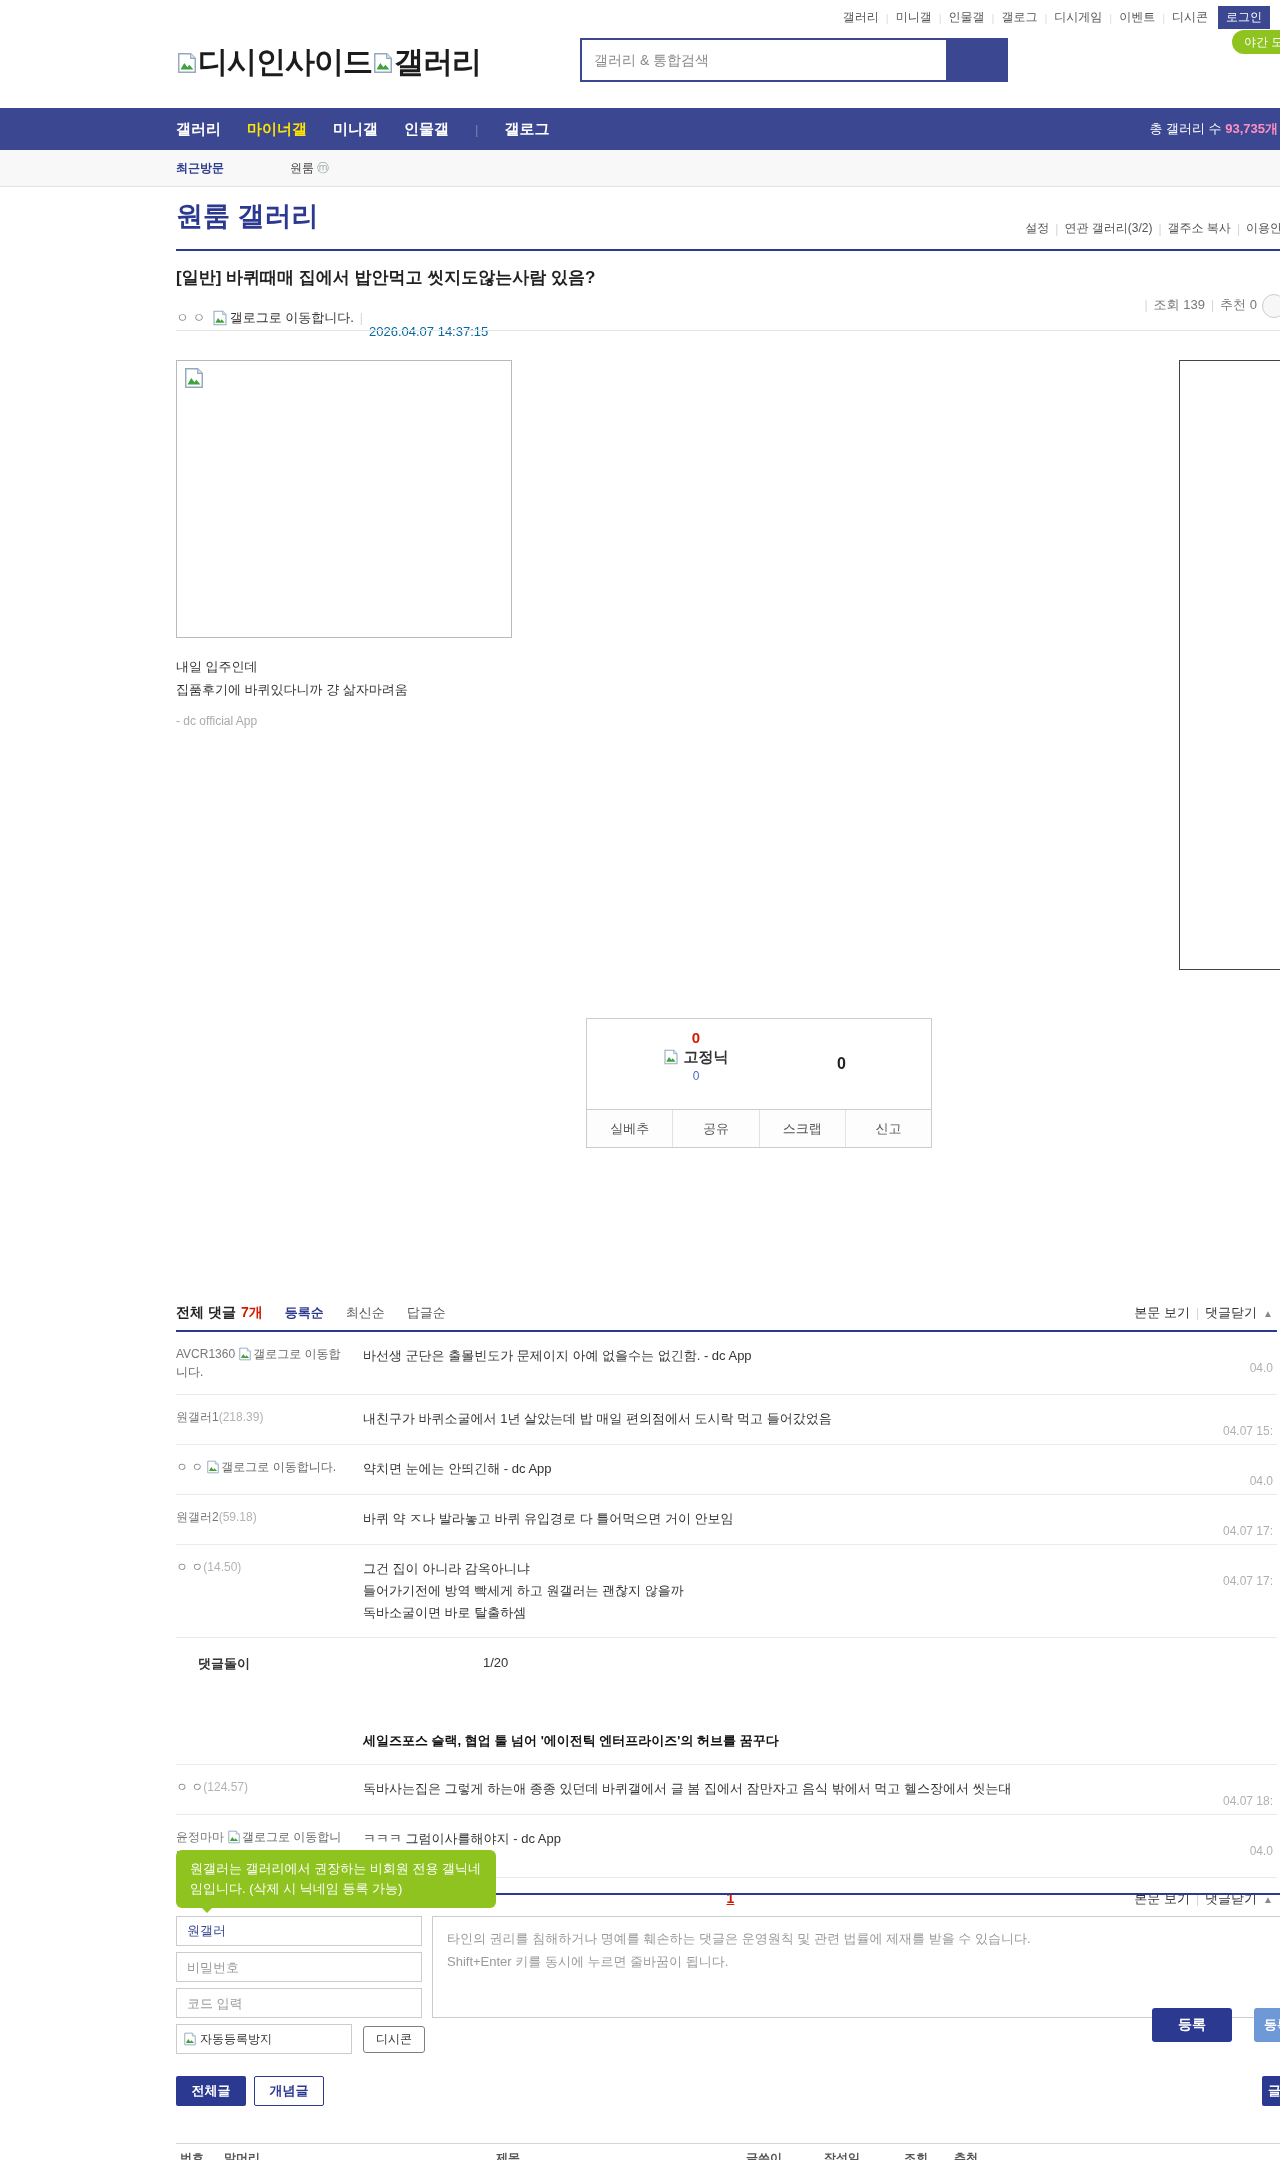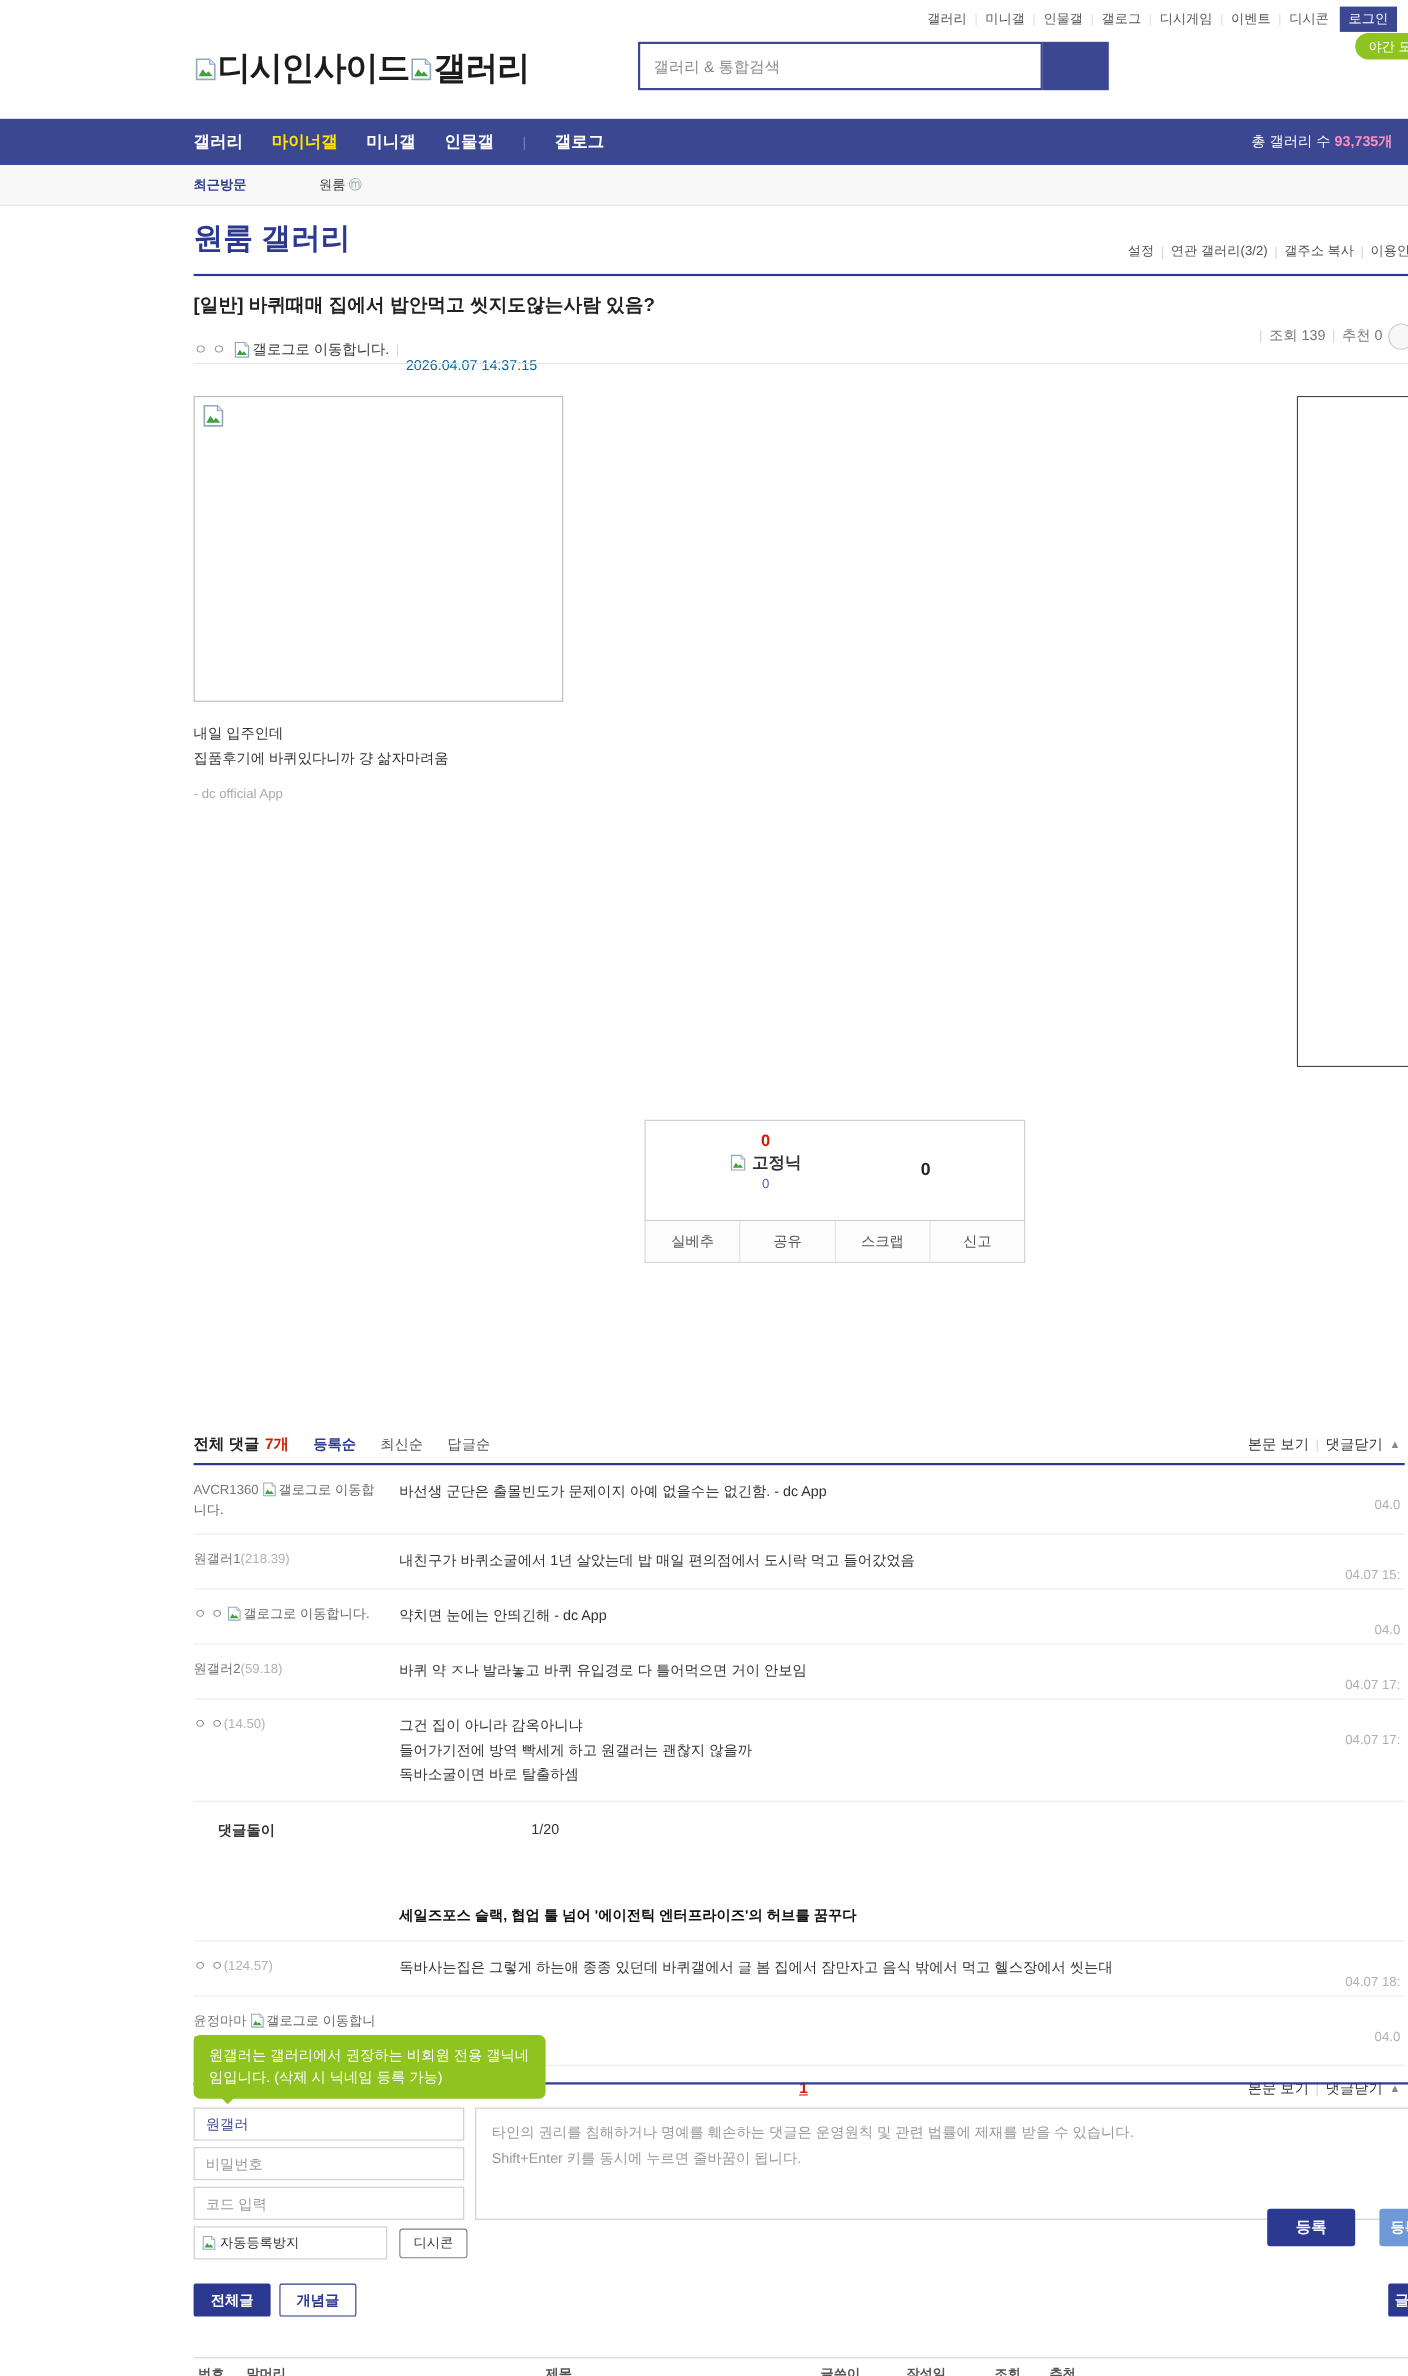--- a/index.html
+++ b/index.html
@@ -29,21 +29,21 @@
   #search-input { width:368px; height:44px; border:2px solid #3b4891; font-size:14px; padding:0 12px; color:#333; outline:none; }
   #search-input::placeholder { color:#8a8a8a; }
   #search-btn { width:60px; height:44px; background:#3b4891; border:none; cursor:pointer; }
 
   
   #navbar { top:108px; left:0; width:1280px; height:42px; background:#3b4891; }
   #navbar .inner { display:flex; align-items:center; height:42px; padding-left:176px; }
   #navbar .nav-item { color:#fff; font-size:15px; font-weight:bold; margin-right:26px; cursor:pointer; }
   #navbar .nav-item.active { color:#ffe400; }
   #navbar .nsep { color:rgba(255,255,255,0.3); margin-right:26px; font-size:13px; }
-  #nav-total { position:absolute; right:14px; top:0; height:58px; line-height:42px; color:#fff; font-size:13px; }
+  #nav-total { position:absolute; right:2px; top:0; height:58px; line-height:42px; color:#fff; font-size:13px; }
   #nav-total b { color:#ff8fc2; }
 
   
   #visited { top:150px; left:0; width:1280px; height:37px; background:#f8f8f8; border-bottom:1px solid #e3e3e3; }
   #visited-label { position:absolute; left:176px; top:0; line-height:36px; font-size:12px; font-weight:bold; color:#2e3d8f; }
   #visited-item { position:absolute; left:290px; top:0; line-height:36px; font-size:12px; color:#444; cursor:pointer; }
   #visited-item .mbadge { color:#9aa; font-size:12px; margin-left:3px; }
 
   
   #gal-title { left:176px; top:198px; font-size:27px; font-weight:bold; color:#2b3990; cursor:pointer; }
@@ -350,20 +350,21 @@
       <div class="txt" data-interactable="false">독바사는집은 그렇게 하는애 종종 있던데 바퀴갤에서 글 봄 집에서 잠만자고 음식 밖에서 먹고 헬스장에서 씻는대</div>
       <div class="cdate" data-interactable="false">04.07 18:</div>
     </div>
 
     <div class="crow" data-interactable="false">
       <div class="auth"><span class="nm" data-interactable="false">윤정마마</span><span class="bimg sm" style="margin:0 1px 0 3px;" data-interactable="false"><svg viewBox="0 0 24 24">
               <path d="M3 2h13l5 5v15H3z" fill="#fff" stroke="#93a9be" stroke-width="1.6"></path>
               <path d="M16 2v5h5" fill="#dde7f0" stroke="#93a9be" stroke-width="1.2"></path>
               <path d="M5 19l4-7 3.5 4.5 2-2.5 4.5 5z" fill="#3fa23c"></path>
             </svg></span><span class="glink" data-interactable="true">갤로그로 이동합니다.</span></div>
+      <div class="txt" data-interactable="false">ㅋㅋㅋ 그럼이사를해야지 - dc App</div>
       <div class="cdate" data-interactable="false">04.0</div>
     </div>
 
     <div id="c-pager" data-interactable="false">
       <span class="pg" data-interactable="true">1</span>
       <div class="c-head-r" style="top:12px;">
         <span data-interactable="true">본문 보기</span>
         <span class="sep" data-interactable="false">|</span>
         <span data-interactable="true">댓글닫기</span>
         <span class="arr" data-interactable="true">▲</span>

